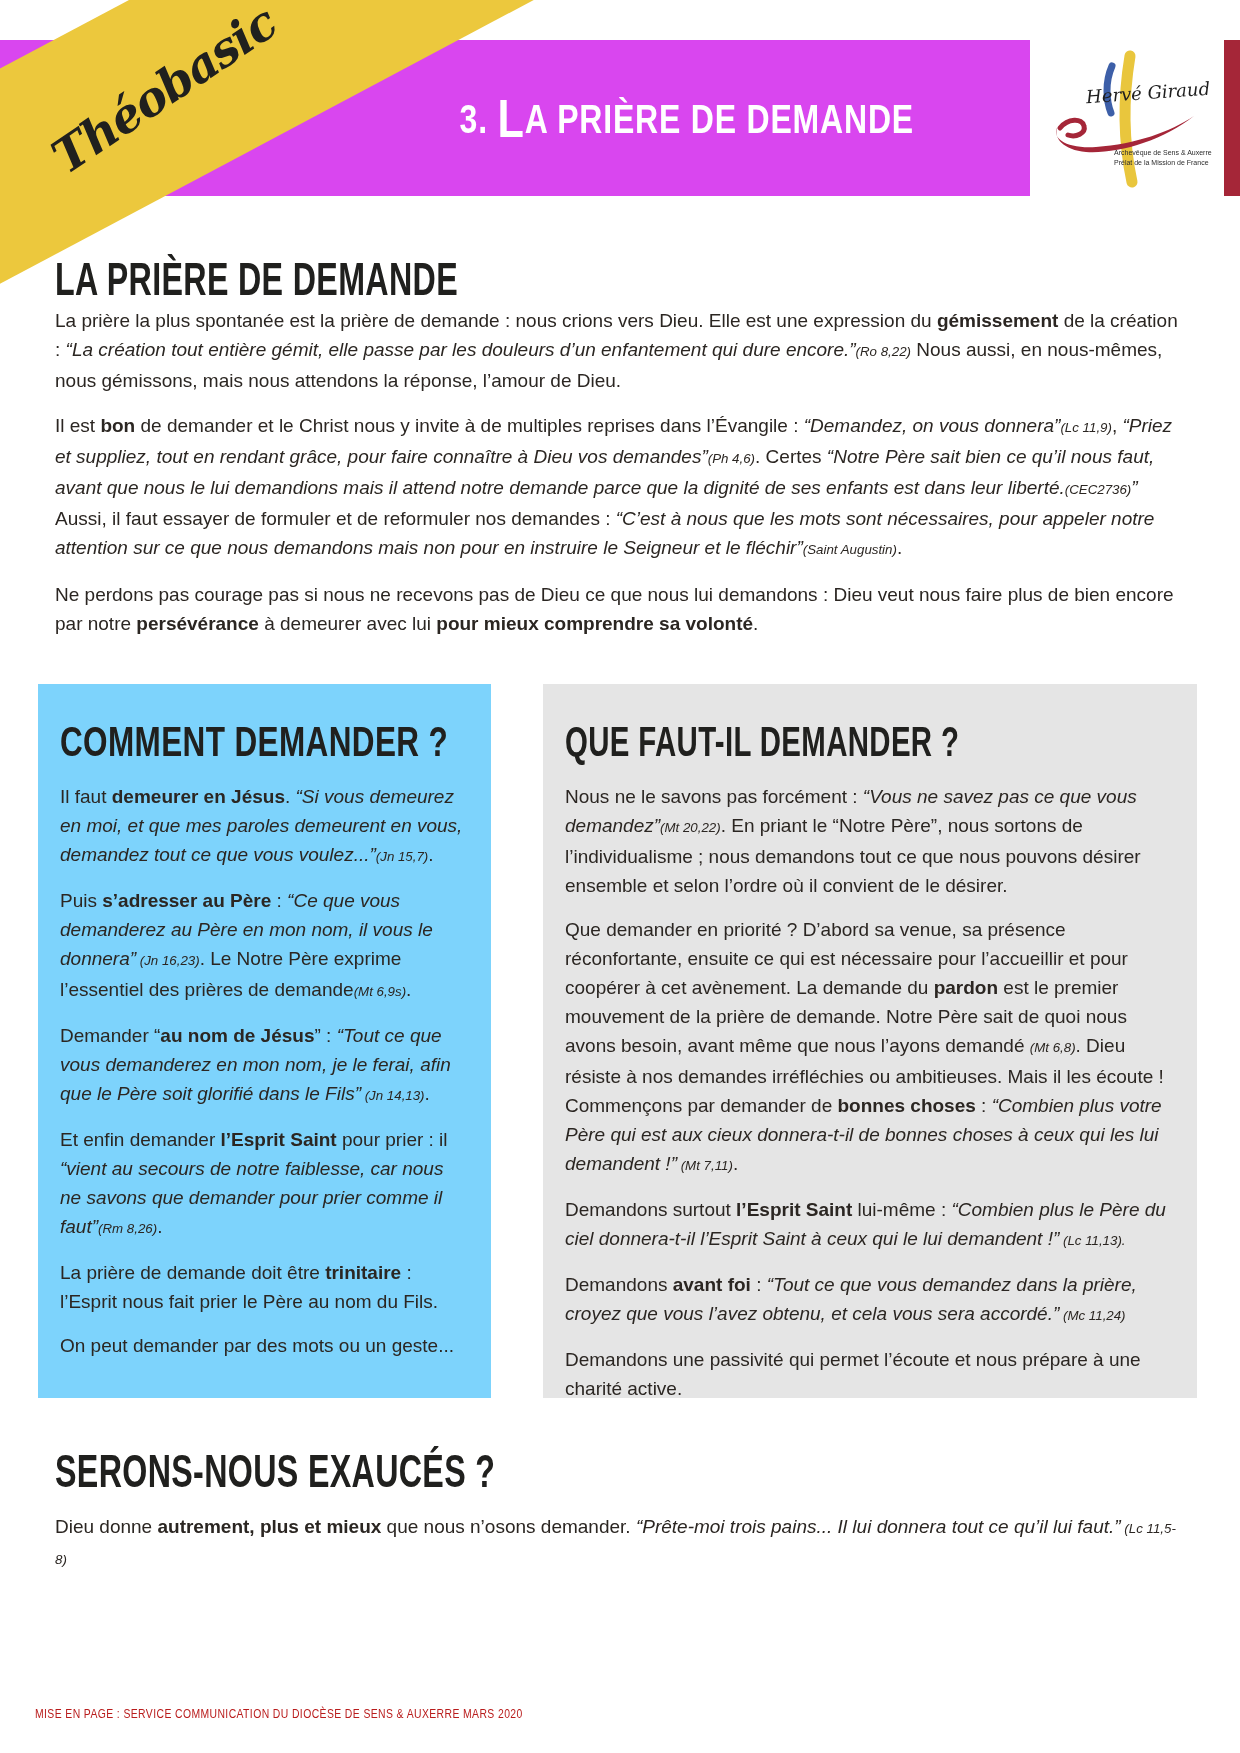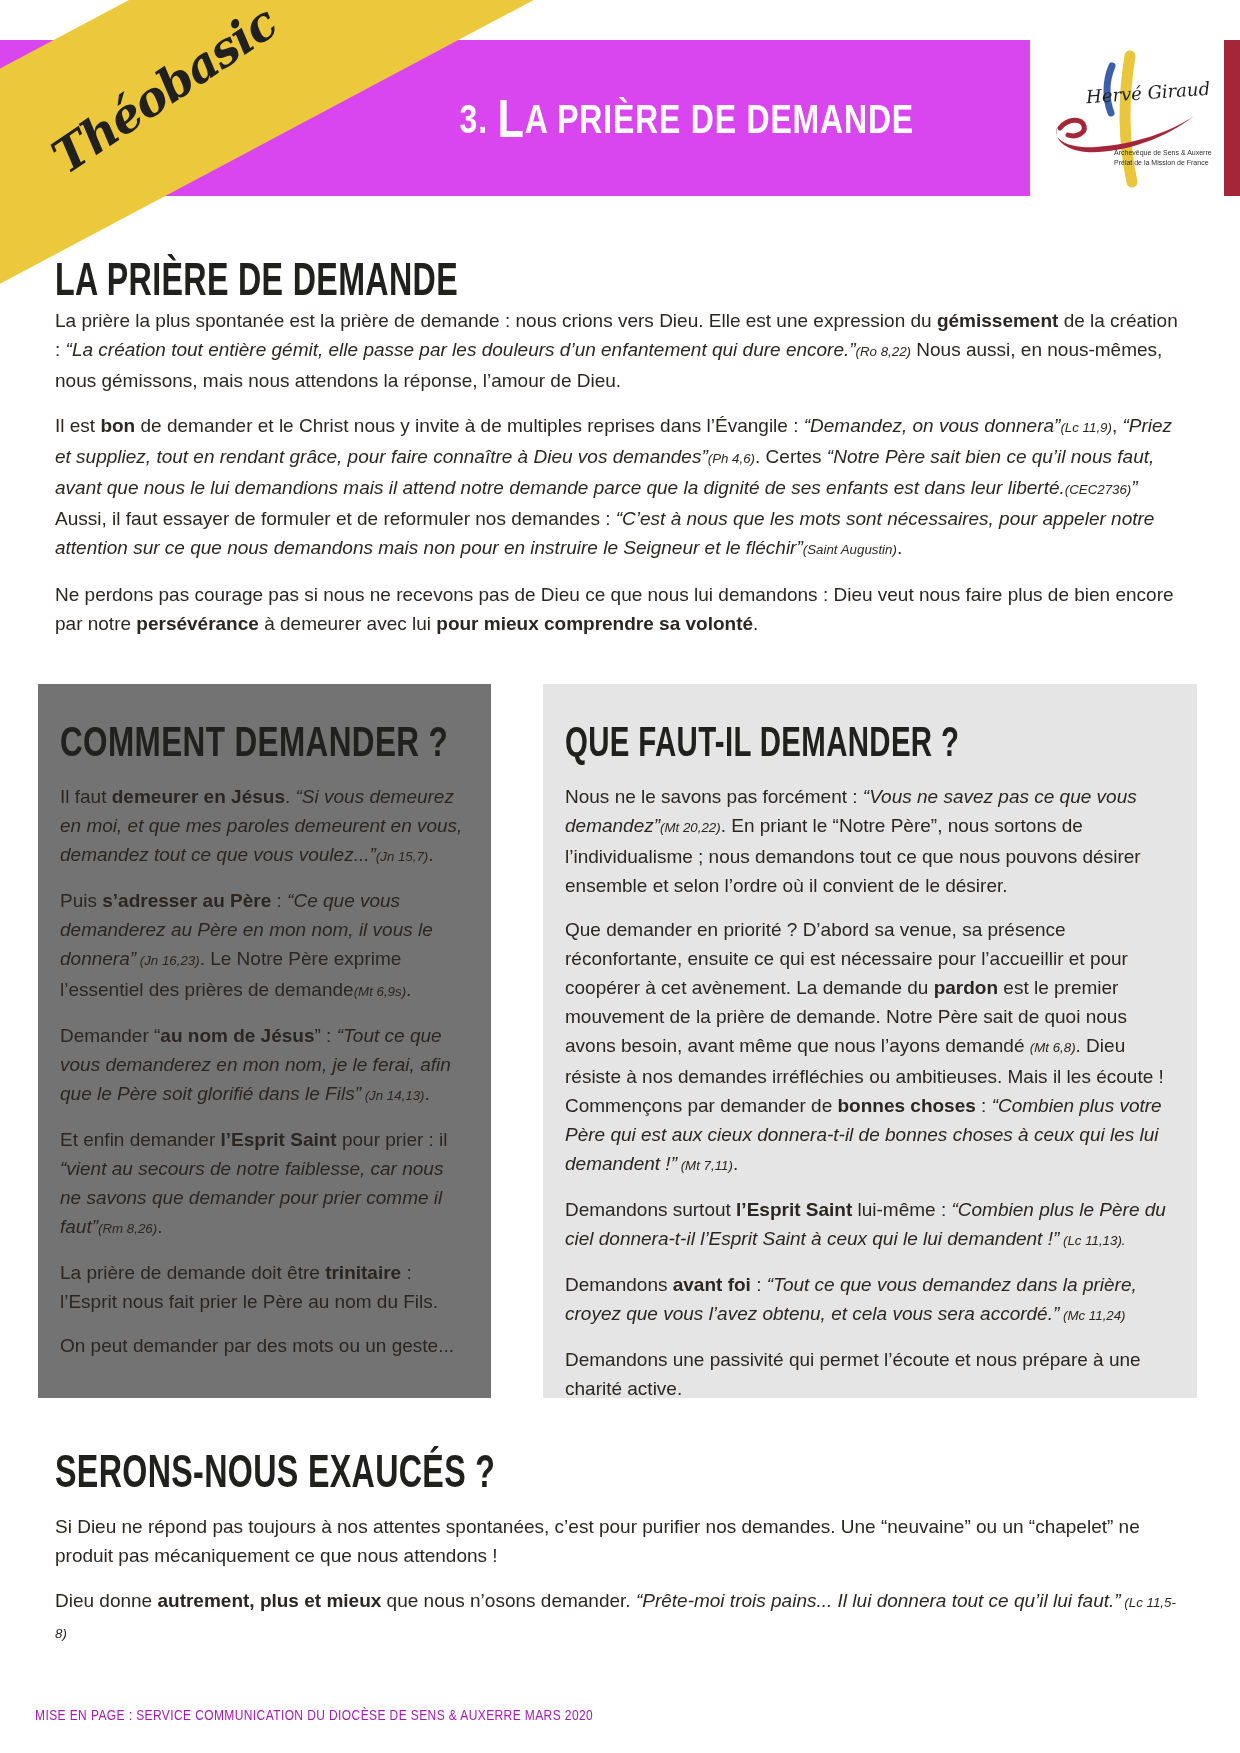--- a/index.html
+++ b/index.html
@@ -32,26 +32,26 @@
   
   .paras p{margin:0 0 16px 0;font-size:19px;line-height:29px;color:#2b2622;}
   .b{font-weight:700;}
   .i{font-style:italic;text-align:right;}
   .ref{font-size:0.7em;font-style:italic;}
   #intro-paras{position:absolute;left:55px;top:306px;width:1132px;}
   #outro-paras{position:absolute;left:55px;top:1512px;width:1132px;}
 
   
   .box{position:absolute;top:684px;height:714px;box-sizing:border-box;padding:34px 22px 0 22px;}
-  .box-left{left:38px;width:453px;background:#737373;}
+  .box-left{left:38px;width:453px;background:#7dd3fc;}
   .box-right{left:543px;width:654px;background:#e5e5e5;}
   .box .paras p{margin:0 0 15px 0;}
 
   
-  .footer{position:absolute;left:35px;top:1706px;font-size:15px;color:#a21caf;}
+  .footer{position:absolute;left:35px;top:1706px;font-size:13px;color:#b91c1c;}
   .footer .cond-sm{display:inline-block;transform:scaleX(0.8);transform-origin:left center;white-space:nowrap;
                    letter-spacing:0.5px;}
 </style>
 </head>
 <body>
 
 <div class="page">
 
   <div class="banner">
     <div class="banner-title"><span>3. </span><span class="big-l">L</span><span>A PRIÈRE DE DEMANDE</span></div>
@@ -102,19 +102,18 @@
         <p><span>Nous ne le savons pas forcément : </span><span class="i">“Vous ne savez pas ce que vous demandez”</span><span class="ref">(Mt 20,22)</span><span>.  En priant le “Notre Père”, nous sortons de l’individualisme ; nous demandons tout ce que nous pouvons désirer ensemble et selon l’ordre où il convient de le désirer.</span></p>
         <p><span>Que demander en priorité ? D’abord sa venue, sa présence réconfortante, ensuite ce qui est nécessaire pour l’accueillir et pour coopérer à cet avènement. La demande du </span><span class="b">pardon</span><span> est le premier mouvement de la prière de demande. Notre Père sait de quoi nous avons besoin, avant même que nous l’ayons demandé </span><span class="ref">(Mt 6,8)</span><span>. Dieu résiste à nos demandes irréfléchies ou ambitieuses. Mais il les écoute ! Commençons par demander de </span><span class="b">bonnes choses</span><span> : </span><span class="i">“Combien plus votre Père qui est aux cieux donnera-t-il de bonnes choses à ceux qui les lui demandent !”</span><span class="ref"> (Mt 7,11)</span><span>.</span></p>
         <p><span>Demandons surtout </span><span class="b">l’Esprit Saint</span><span> lui-même : </span><span class="i">“Combien plus le Père du ciel donnera-t-il l’Esprit Saint à ceux qui le lui demandent !”</span><span class="ref"> (Lc 11,13).</span></p>
         <p><span>Demandons </span><span class="b">avant foi</span><span> : </span><span class="i">“Tout ce que vous demandez dans la prière, croyez que vous l’avez obtenu, et cela vous sera accordé.”</span><span class="ref"> (Mc 11,24)</span></p>
         <p><span>Demandons une passivité qui permet l’écoute et nous prépare à une charité active.</span></p>
       </div>
   </section>
 
   <h1 class="h1-wrap" style="top:1444px;"><span class="cond">SERONS-NOUS EXAUCÉS ?</span></h1>
   <div class="paras" id="outro-paras">
-      <p><span>Si Dieu ne répond pas toujours à nos attentes spontanées, c’est pour purifier nos demandes. Une “neuvaine” ou un “chapelet” ne produit pas mécaniquement ce que nous attendons !</span></p>
       <p><span>Dieu donne </span><span class="b">autrement, plus et mieux</span><span> que nous n’osons demander. </span><span class="i">“Prête-moi trois pains...  Il lui donnera tout ce qu’il lui faut.”</span><span class="ref"> (Lc 11,5-8)</span></p>
     </div>
 
   <div class="footer"><span class="cond-sm">MISE EN PAGE : SERVICE COMMUNICATION DU DIOCÈSE DE SENS &amp; AUXERRE  MARS 2020</span></div>
 
 </div>
 
 </body></html>

